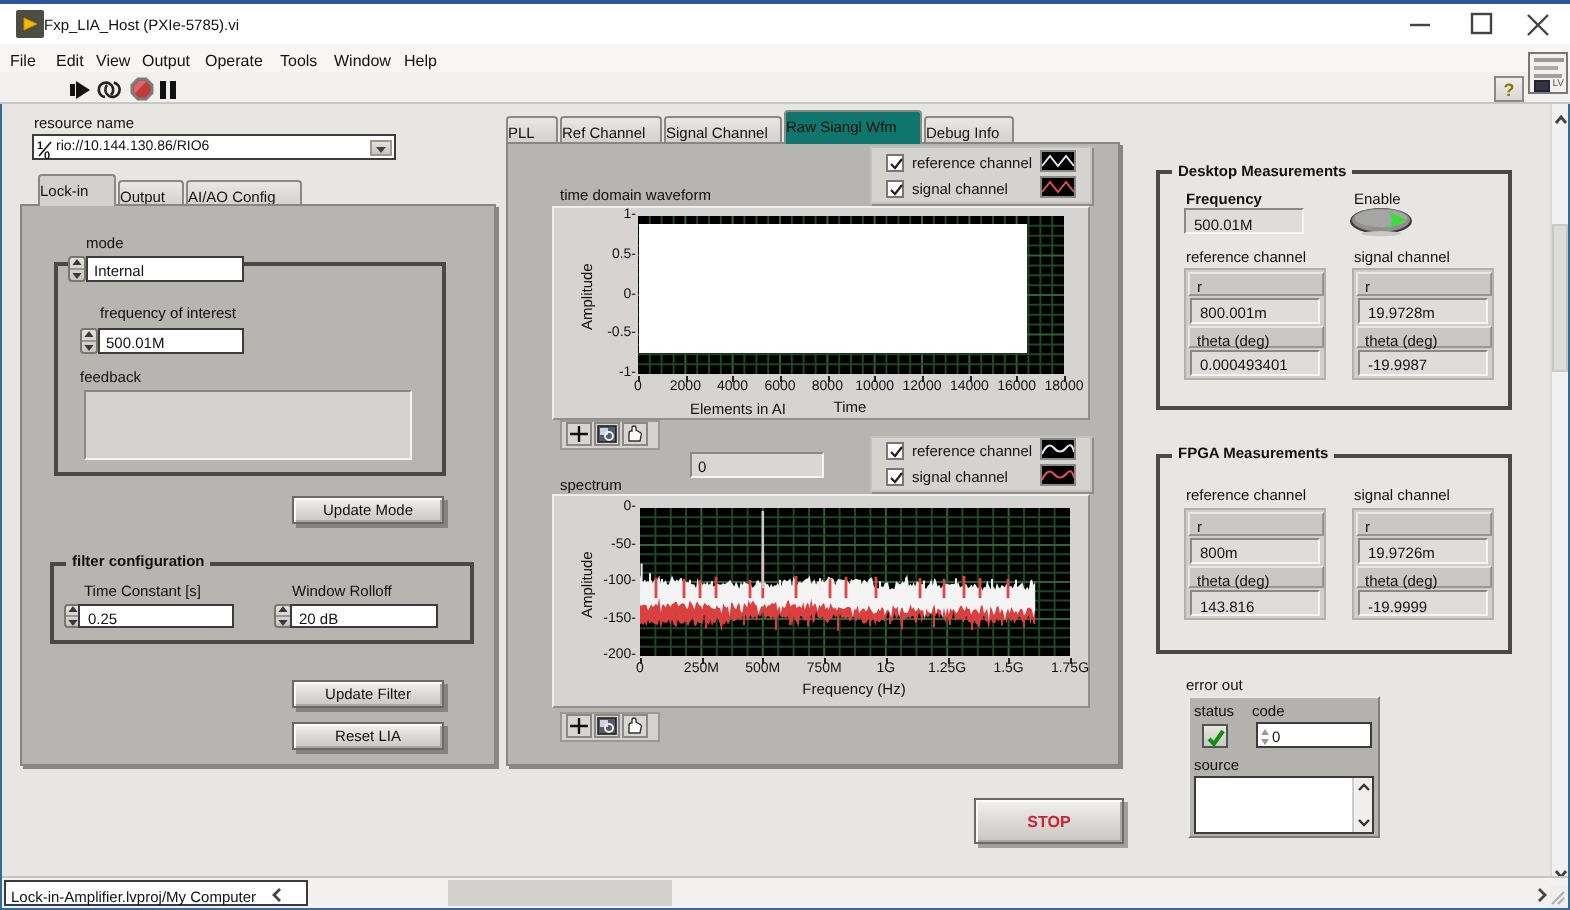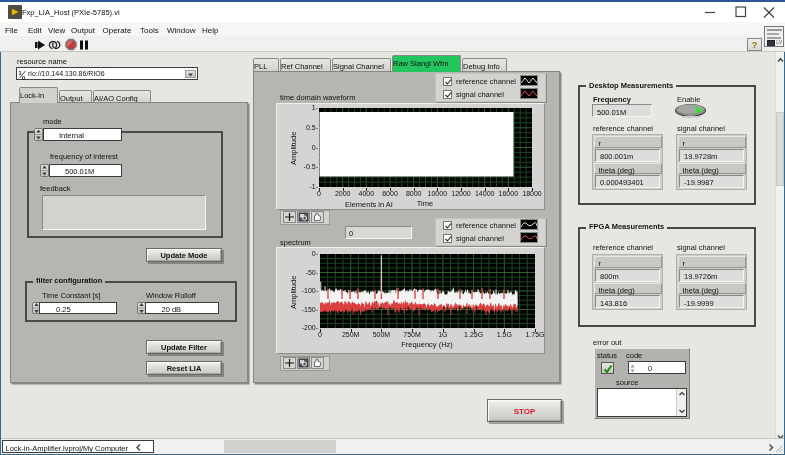--- a/index.html
+++ b/index.html
@@ -2,23 +2,23 @@
 <html><head><meta charset="utf-8"><style>
 * { margin:0; padding:0; box-sizing:border-box; }
 html,body { width:785px; height:455px; overflow:hidden; }
 body { font-family:"Liberation Sans",sans-serif; font-size:7.5px; color:#111; position:relative; background:#e7e6e3; }
 .ab { position:absolute; }
 .lbl { position:absolute; white-space:nowrap; }
 .bold { font-weight:bold; }
 .btn { position:absolute; border:1px solid #6b6a67; background:linear-gradient(180deg,#f4f3f1,#dddcd9 45%,#c8c7c4);
   box-shadow:inset 1px 1px 0 #fbfbfa, inset -1px -1px 0 #a7a6a3, 2px 2px 0 rgba(75,74,69,.45);
   text-align:center; }
-.btn span { position:relative; top:50%; transform:translateY(-50%); display:block;font-weight:bold; }
+.btn span { position:relative; top:50%; transform:translateY(-50%); display:block; }
 .sunk { position:absolute; border-top:1px solid #8a8985; border-left:1px solid #8a8985; border-bottom:1px solid #f6f5f3; border-right:1px solid #f6f5f3; }
-.wfield { position:absolute; background:#fff; border:1px solid #3c3c3c;padding-left:12px; }
+.wfield { position:absolute; background:#fff; border:1px solid #3c3c3c; }
 .xl { position:absolute; font-size:7px; text-align:center; white-space:nowrap; }
 .yl { position:absolute; font-size:7px; text-align:right; white-space:nowrap; }
 .cb { position:absolute; width:9px; height:9px; background:#fff; border:1px solid #777; }
 .tab { position:absolute; background:linear-gradient(180deg,#e9e8e6,#d2d1ce); border:1px solid #8a8986; border-bottom:none; border-radius:2px 2px 0 0; text-align:left; font-size:7.5px; padding-top:2.5px; }
 .spin { position:absolute; width:9px; background:linear-gradient(180deg,#e3e2df,#c6c5c2); border:1px solid #77766f; border-radius:2px; }
 .spin svg { position:absolute; left:0; top:0; }
 .hbar { position:absolute; background:#c9c8c5; border-top:1px solid #e8e7e4; border-left:1px solid #e8e7e4; border-bottom:1px solid #96958f; border-right:1px solid #96958f; font-size:7.5px; padding:2px 0 0 4px; }
 .cval { position:absolute; background:#dedddb; border-top:1px solid #8a8985; border-left:1px solid #8a8985; border-bottom:1px solid #f6f5f3; border-right:1px solid #f6f5f3; font-size:7.5px; padding:2.5px 0 0 4px; }
 .grp { position:absolute; border:2px solid #4a4946; }
 .gtitle { position:absolute; background:#e7e6e3; padding:0 3px; font-weight:bold; white-space:nowrap; }
@@ -151,21 +151,21 @@
   </div>
 <div class="btn" style="left:146px;top:361px;width:76px;height:14px">
     <span>Reset LIA</span>
   </div>
 
 <div class="tab" style="left:253px;top:58px;width:26px;height:13px">PLL</div>
 <div class="tab" style="left:280px;top:58px;width:51px;height:13px">Ref Channel</div>
 <div class="tab" style="left:332px;top:58px;width:59px;height:13px">Signal Channel</div>
 <div class="tab" style="left:462px;top:58px;width:45px;height:13px">Debug Info</div>
 <div class="ab" style="left:253px;top:71px;width:307px;height:312px;background:#b6b5b2;border:1px solid #878682;box-shadow:1.5px 1.5px 0 rgba(60,59,55,.55)"></div>
-<div class="tab" style="left:392px;top:55px;width:69px;height:17px;background:#22c55e">Raw Siangl Wfm</div>
+<div class="tab" style="left:392px;top:55px;width:69px;height:17px;background:#0f766e">Raw Siangl Wfm</div>
 
 <div class="ab" style="left:435px;top:73px;width:111px;height:29px;background:#d4d3d0;border:1px solid #c3c2bf;box-shadow:1px 1px 0 rgba(80,79,75,.4)"></div>
 <div class="cb" style="left:443px;top:77px"><svg width="8" height="8">
       <path d="M1.5 4 L3.5 6 L7 1.5" stroke="#222" stroke-width="1.1" fill="none"></path>
     </svg></div>
 <div class="lbl" style="left:456px;top:77px">reference channel</div>
 <div class="ab" style="left:520px;top:75px;width:18px;height:11px;background:#000;border:1px solid #888"><svg width="16" height="9">
       <polyline points="0,7 4,2 8,7 12,2 16,7" stroke="#e8e8e8" stroke-width="1" fill="none"></polyline>
     </svg></div>
 <div class="cb" style="left:443px;top:90px"><svg width="8" height="8">
@@ -491,21 +491,21 @@
       <path d="M2.5 6.5 L5 9 L9.5 2.5" stroke="#0f8f0f" stroke-width="2" fill="none"></path>
     </svg>
 </div>
 <div class="wfield" style="left:628px;top:361px;width:58px;height:13px">
     <div style="margin:1.5px 0 0 7px">0</div>
  <svg width="5" height="11" style="position:absolute;left:1px;top:1px">
       <polygon points="0.5,4.5 4.5,4.5 2.5,1.5" fill="#999"></polygon>
       <polygon points="0.5,6.5 4.5,6.5 2.5,9.5" fill="#999"></polygon>
     </svg>
 </div>
-<div class="lbl" style="left:616px;top:378px">source</div>
+<div class="lbl" style="left:597px;top:378px">source</div>
 <div class="ab" style="left:596.5px;top:388px;width:90px;height:29px;background:#fff;border:1px solid #3c3c3c">
  <div class="ab" style="right:0;top:0;width:10px;height:27px;background:#f0efed;border-left:1px solid #ccc">
   <svg width="10" height="27">
         <path d="M2.5 6 L5 3.5 L7.5 6" stroke="#333" stroke-width="1.2" fill="none"></path>
         <path d="M2.5 21 L5 23.5 L7.5 21" stroke="#333" stroke-width="1.2" fill="none"></path>
       </svg>
  </div>
 </div>
 
 <div class="ab" style="left:775px;top:52px;width:9px;height:391px;background:#f2f1ef;border-left:1px solid #dcdbd8"></div>

